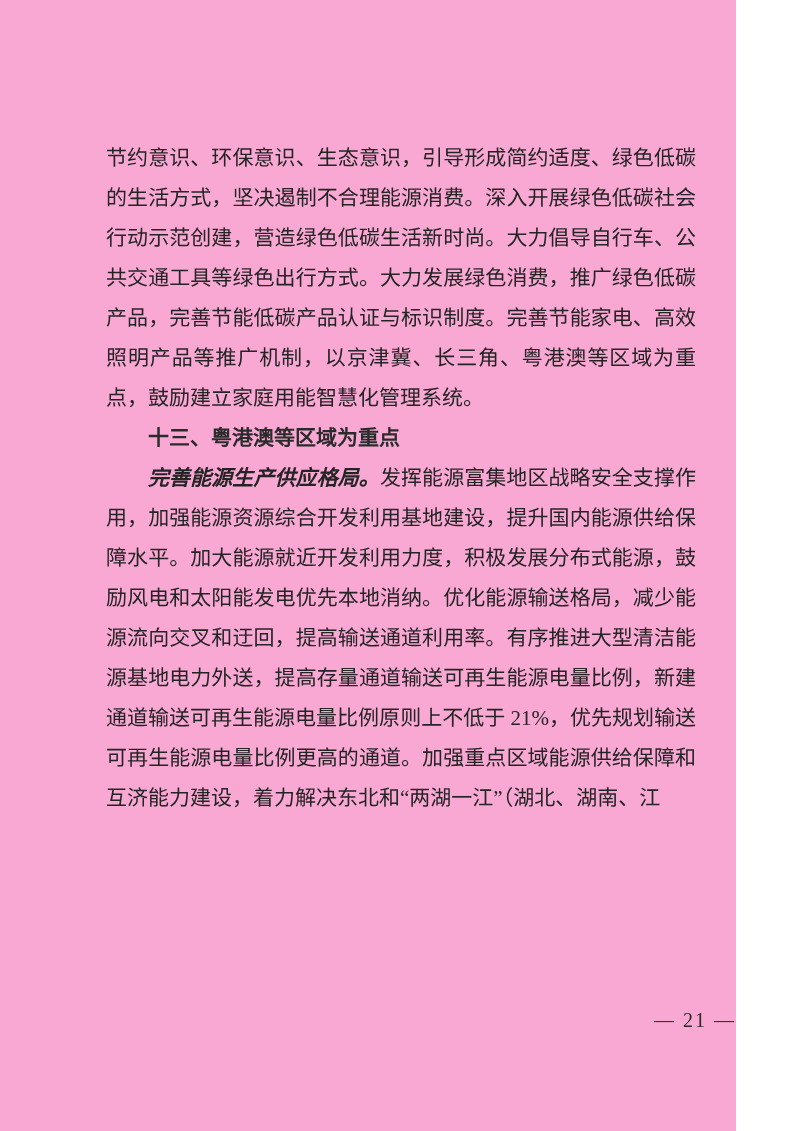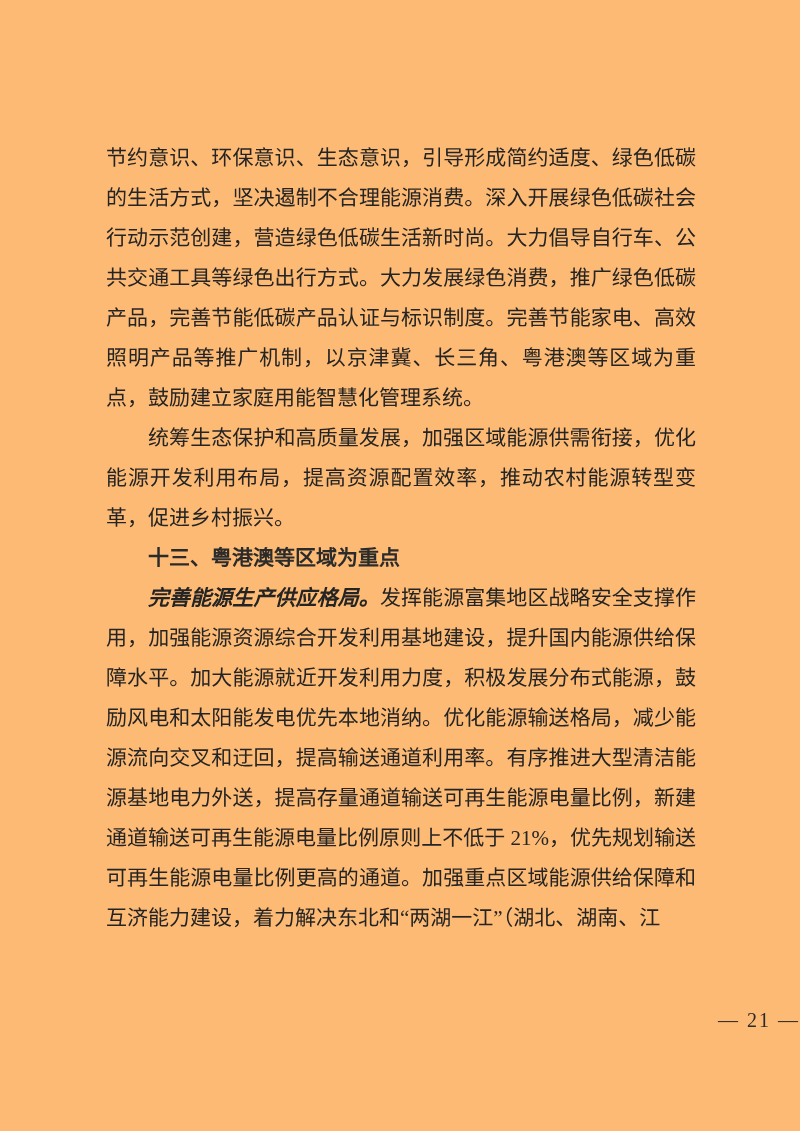--- a/index.html
+++ b/index.html
@@ -2,23 +2,23 @@
 <html lang="zh-CN"><head>
 <meta charset="utf-8">
 <style>
   html, body {
     margin: 0;
     padding: 0;
     background: #ffffff;
   }
   .page {
     position: relative;
-    width: 800px;
+    width: 736px;
     height: 1131px;
-    background: #fdba74;
+    background: #f9a8d4;
     overflow: hidden;
     font-family: "Liberation Serif", "DejaVu Serif", serif;
     color: #242424;
   }
   .content {
     position: absolute;
     left: 106px;
     top: 138px;
     width: 590px;
   }
@@ -68,21 +68,20 @@
 </style>
 </head>
 <body>
 
 <div class="page">
   <div class="content">
 
     <p class="para">节约意识、环保意识、生态意识，引导形成简约适度、绿色低碳的生活方式，坚决遏制不合理能源消费。深入开展绿色低碳社会行动示范创建，营造绿色低碳生活新时尚。大力倡导自行车、公共交通工具等绿色出行方式。大力发展绿色消费，推广绿色低碳产品，完善节能低碳产品认证与标识制度。完善节能家电、高效照明产品等推广机制，以京津冀、长三角、粤港澳等区域为重点，鼓励建立家庭用能智慧化管理系统。</p>
 
 
-    <p class="para indent">统筹生态保护和高质量发展，加强区域能源供需衔接，优化能源开发利用布局，提高资源配置效率，推动农村能源转型变革，促进乡村振兴。</p>
 
     <h3 class="section-heading">十三、粤港澳等区域为重点</h3>
 
     <p class="para indent"><span class="lead-bold">完善能源生产供应格局。</span><span>发挥能源富集地区战略安全支撑作用，加强能源资源综合开发利用基地建设，提升国内能源供给保障水平。加大能源就近开发利用力度，积极发展分布式能源，鼓励风电和太阳能发电优先本地消纳。优化能源输送格局，减少能源流向交叉和迂回，提高输送通道利用率。有序推进大型清洁能源基地电力外送，提高存量通道输送可再生能源电量比例，新建通道输送可再生能源电量比例原则上不低于 21%，优先规划输送可再生能源电量比例更高的通道。加强重点区域能源供给保障和互济能力建设，着力解决东北和“两湖一江”（湖北、湖南、江</span></p>
 
   </div>
 
   <div class="page-number">— 21 —</div>
 </div>
 

